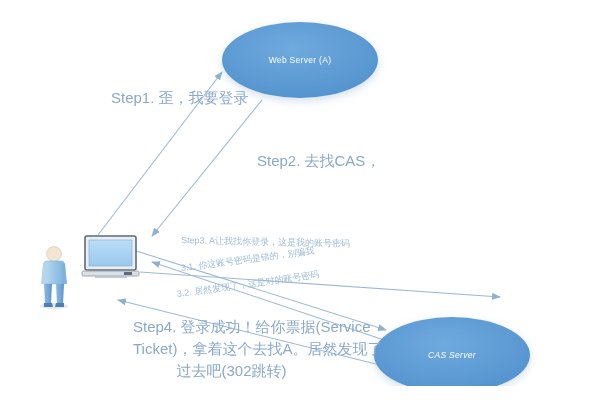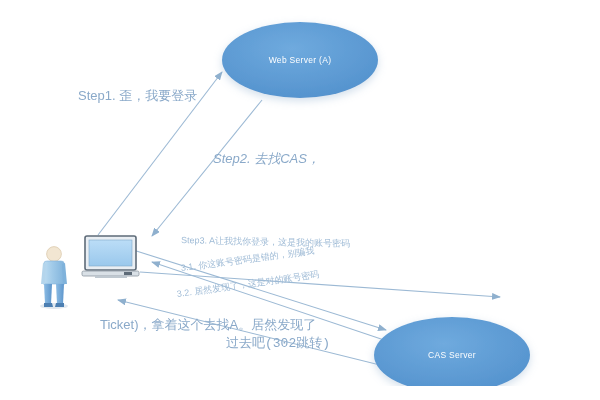--- a/index.html
+++ b/index.html
@@ -29,35 +29,35 @@
     color: #ffffff;
     font-size: 8.5px;
     letter-spacing: 0.3px;
     white-space: nowrap;
     text-align: center;
     pointer-events: none;
   }
   .step-label {
     position: absolute;
     color: #8aa9c9;
-    font-size: 13px;
+    font-size: 15px;
     line-height: 1.45;
     white-space: pre;
     font-family: "Liberation Sans", "DejaVu Sans", sans-serif;
+    margin-left: 33px;
   }
   .rot-label {
     position: absolute;
     color: #9fbbd6;
     font-size: 9px;
     white-space: nowrap;
     transform-origin: 0 50%;
   }
   .centered {
-    text-align: right;
-    font-family: Liberation Mono, monospace;
+    text-align: center;
   }
 </style>
 </head>
 <body>
 
 <div id="canvas">
 
   <svg id="svg-layer" viewBox="0 0 600 400">
     <defs>
       <radialGradient id="ellipseGrad" cx="45%" cy="35%" r="75%">
@@ -139,32 +139,33 @@
       <path d="M44,284 L45,304 L51,304 L52,284 Z" fill="url(#pantGrad)"></path>
       <path d="M56,284 L57,304 L63,304 L64,284 Z" fill="url(#pantGrad)"></path>
 
       <path d="M44,303 L44,307 L53,307 L52,303 Z" fill="#4C7FB2"></path>
       <path d="M56,303 L55,307 L64,307 L64,303 Z" fill="#4C7FB2"></path>
     </g>
   </svg>
 
   <div class="node-label" style="left:240px; top:55px; width:120px;">Web Server (A)</div>
 
-  <div class="node-label" style="left:392px; top:350px; width:120px;">CAS Server</div>
+  <div class="node-label" style="left:392px; top:350px; width:120px;font-style:italic;">CAS Server</div>
 
   <div class="step-label" style="left:78px; top:87px;">Step1. 歪，我要登录</div>
 
-  <div style="position:absolute; left:213px; top:150px;font-style:italic;">
+  <div style="position:absolute; left:224px; top:150px;">
     <div class="step-label" style="position:static;">Step2. 去找CAS，</div>
   </div>
 
   <div class="rot-label" style="left:181px; top:234px; transform:rotate(1.2deg);">Step3. A让我找你登录，这是我的账号密码</div>
 
   <div class="rot-label" style="left:181px; top:262px; transform:rotate(-7.5deg);">3.1. 你这账号密码是错的，别骗我</div>
 
   <div class="rot-label" style="left:177px; top:288px; transform:rotate(-8deg);">3.2. 居然发现了，这是对的账号密码</div>
 
   <div style="position:absolute; left:100px; top:316px; width:230px;">
+    <div class="step-label" style="position:static;">Step4. 登录成功！给你票据(Service</div>
     <div class="step-label" style="position:static;">Ticket)，拿着这个去找A。居然发现了</div>
     <div class="step-label centered" style="position:static;">过去吧(302跳转)</div>
   </div>
 
 </div>
 
 </body></html>

